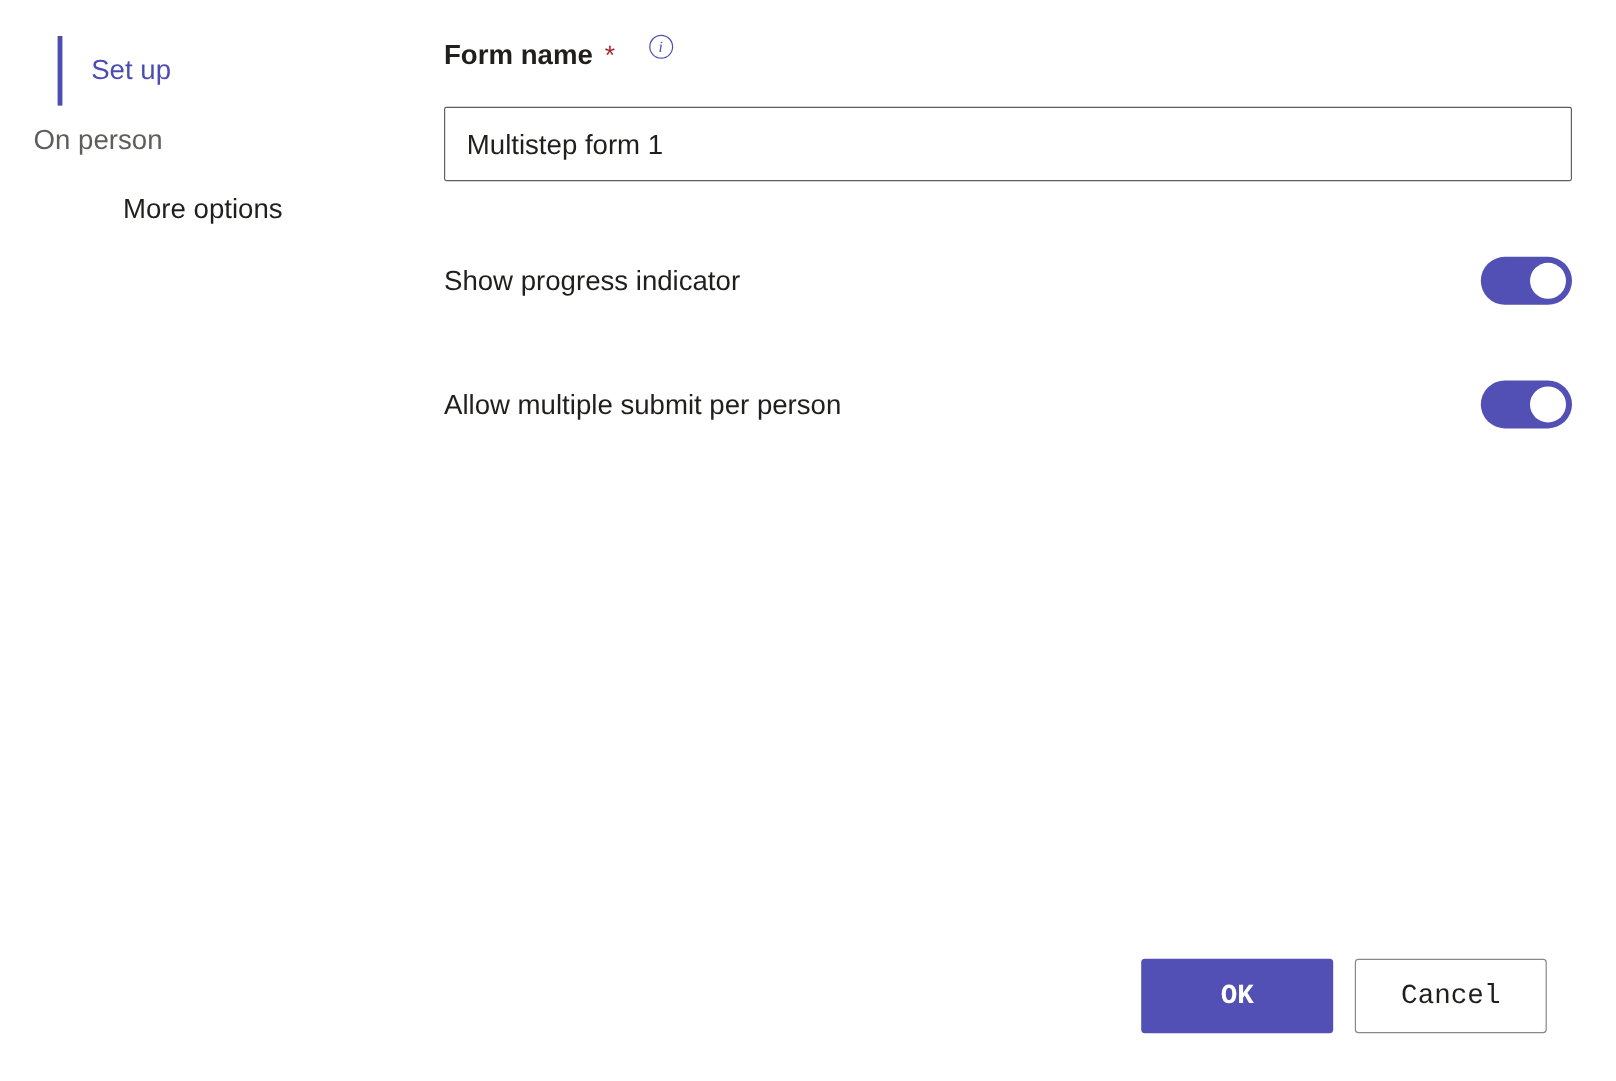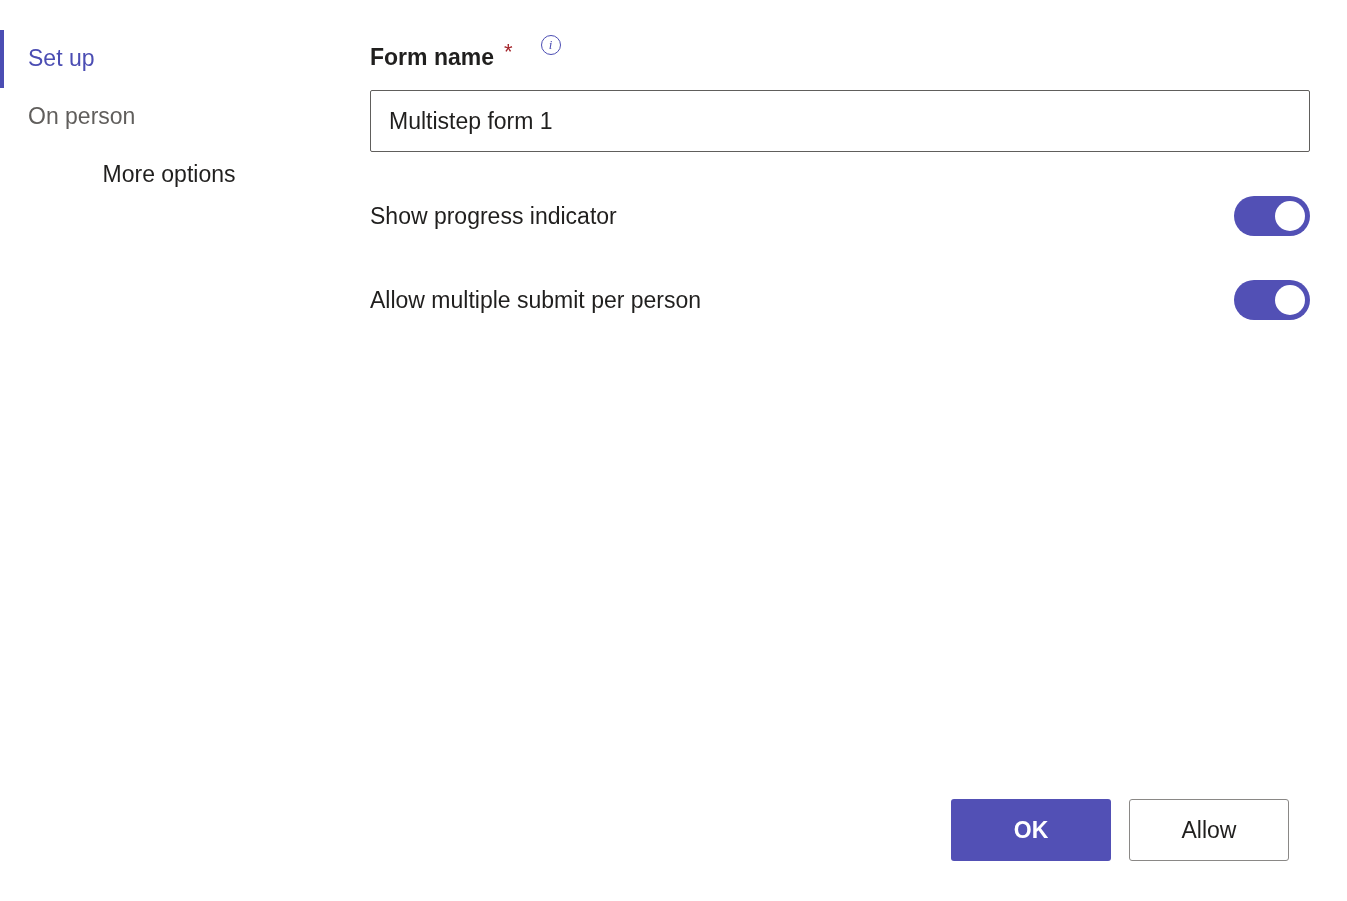--- a/index.html
+++ b/index.html
@@ -48,72 +48,72 @@
     padding: 14px 0 14px 24px;
     font-size: 23px;
     color: #605e5c;
     cursor: pointer;
     border-left: 4px solid transparent;
     line-height: 1.3;
   }
   .sidebar-item.active {
     color: #4b4db3;
     border-left: 4px solid #4b4db3;
+    margin-left: 48px;
   }
   .sidebar-item.dark {
     color: #201f1e;
     text-align: center;
   }
 
   .main {
     flex: 1;
     padding: 0 30px 0 60px;
     display: flex; flex-direction: column;
   }
   .field-label-row {
     display: flex; align-items: center;
     gap: 6px;
     margin-top: 2px;
   }
   .field-label {
     font-size: 23px;
     font-weight: 600;
     color: #201f1e;
-    margin-top: 12px;
   }
   .required-star { color: #a4262c; font-size: 22px; margin-left: 4px; }
   .info-icon {
     width: 20px; height: 20px;
     border: 1.5px solid #4b4db3;
     border-radius: 50%;
     color: #4b4db3;
     display: flex; align-items: center; justify-content: center;
     font-size: 13px;
     font-style: italic;
     font-family: Georgia, serif;
     margin-left: 22px;
     margin-top: -14px;
     cursor: default;
   }
   .text-input {
-    margin-top: 19px;
+    margin-top: 30px;
     width: 100%;
     max-width: 940px;
     height: 62px;
     font-size: 23px;
     padding: 0 18px;
     border: 1px solid #605e5c;
     border-radius: 2px;
     color: #201f1e;
     background: #fff;
   }
 
   .toggle-row {
     display: flex; align-items: center; justify-content: space-between;
-    margin-top: 44px;
+    margin-top: 63px;
     max-width: 940px;
   }
   .toggle-label {
     font-size: 23px;
     color: #201f1e;
   }
   .toggle {
     width: 76px; height: 40px;
     border-radius: 20px;
     background: #5250b5;
@@ -135,21 +135,21 @@
     gap: 18px;
     padding: 0 58px 40px 0;
   }
   .btn {
     height: 62px;
     min-width: 160px;
     padding: 12px 30px;
     font-size: 23px;
     border-radius: 3px;
     cursor: pointer;
-    font-family: Liberation Sans, sans-serif;
+    font-family: Liberation Mono, monospace;
   }
   .btn-primary {
     background: #5250b5;
     color: #fff;
     border: none;
     font-weight: 600;
   }
   .btn-secondary {
     background: #fff;
     color: #201f1e;
@@ -198,16 +198,16 @@
         <button class="toggle" aria-pressed="true">
           <span class="knob"></span>
         </button>
       </div>
 
     </div>
   </div>
 
   <div class="footer">
     <button class="btn btn-primary">OK</button>
-    <button class="btn btn-secondary">Allow</button>
+    <button class="btn btn-secondary">Cancel</button>
   </div>
 
 </div>
 
 </body></html>

